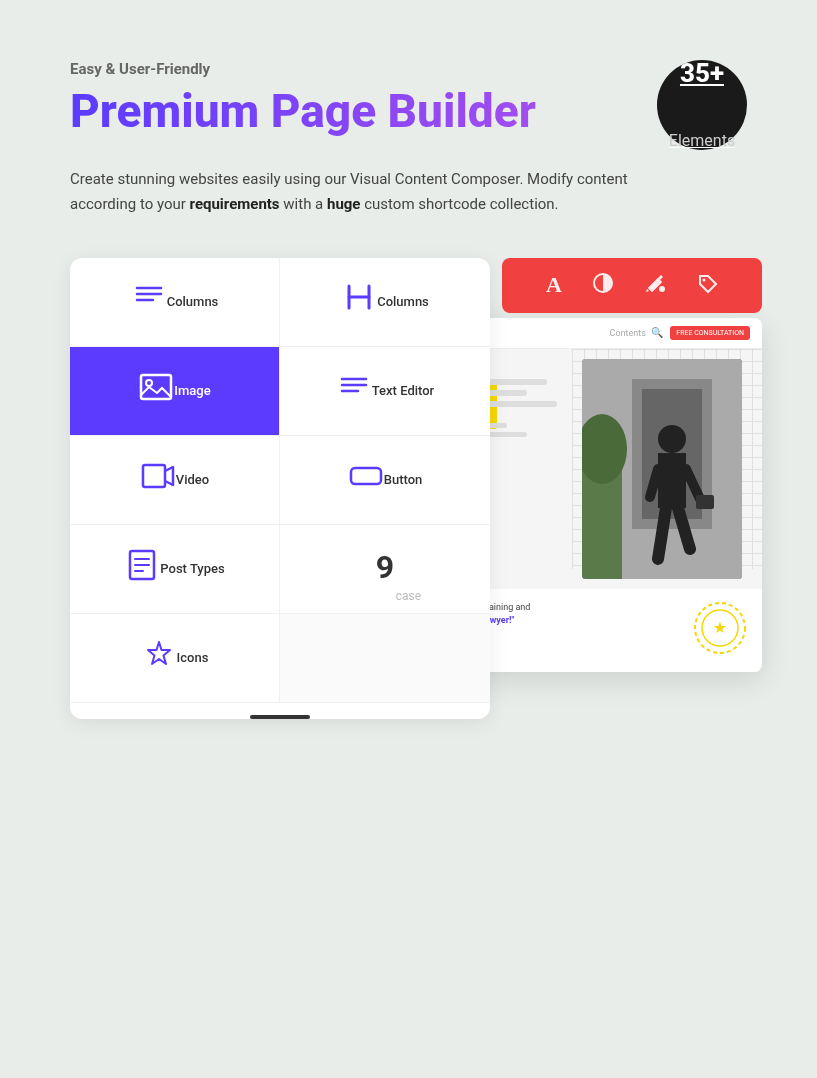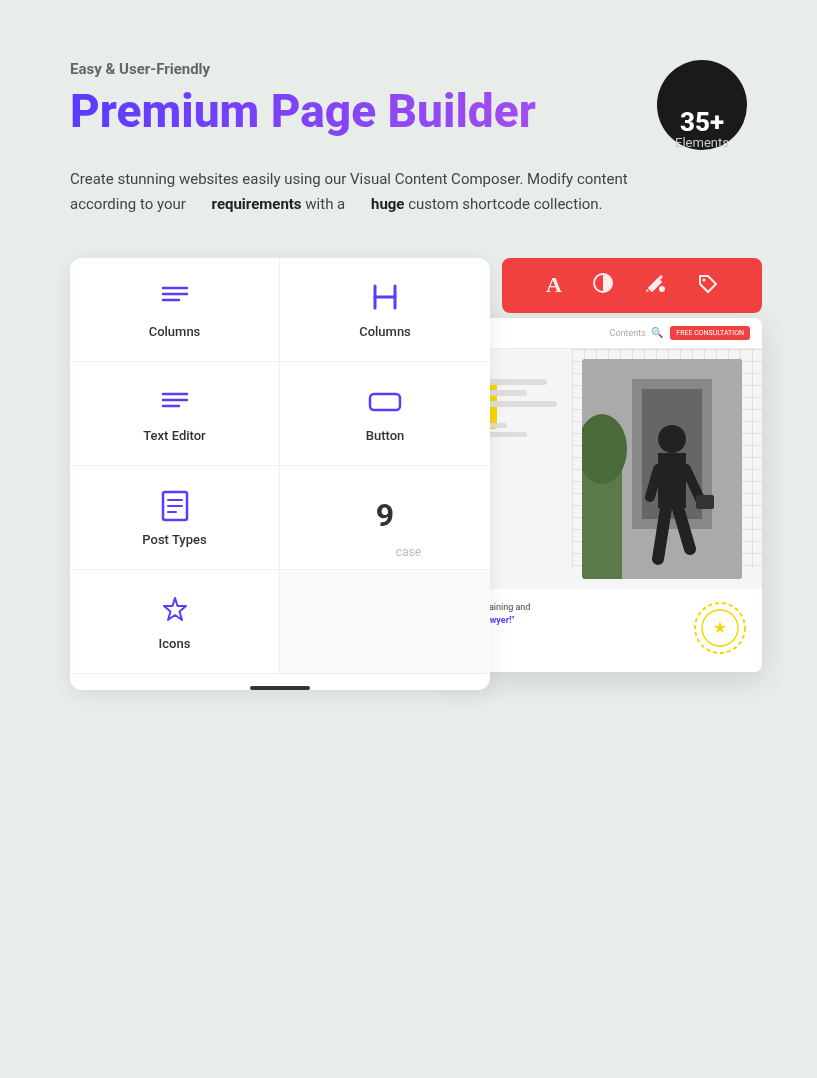--- a/index.html
+++ b/index.html
@@ -49,48 +49,48 @@
       position: absolute;
       top: 0;
       right: 0;
       width: 90px;
       height: 90px;
       background: #1a1a1a;
       border-radius: 50%;
       display: flex;
       flex-direction: column;
       align-items: center;
-      justify-content: flex-end;
+      justify-content: space-between;
       color: white;
+      text-decoration: underline;
     }
 
     .badge-number {
       font-size: 26px;
       font-weight: 800;
       line-height: 1;
     }
 
     .badge-text {
-      font-size: 13px;
+      font-size: 16px;
       font-weight: 400;
       color: #ccc;
     }
 
     .description {
       font-size: 15px;
       color: #444;
       line-height: 1.7;
       margin-bottom: 40px;
       max-width: 580px;
     }
 
     .description strong {
       font-weight: 700;
       color: #222;
-      margin-left: 22px;
     }
 
     
     .content-area {
       position: relative;
       display: flex;
       gap: 0;
     }
 
     
@@ -104,21 +104,21 @@
       z-index: 2;
     }
 
     .elements-grid {
       display: grid;
       grid-template-columns: 1fr 1fr;
     }
 
     .element-cell {
       display: flex;
-      flex-direction: column;
+      flex-direction: row;
       align-items: center;
       justify-content: center;
       padding: 22px 3px;
       border-right: 1px solid #f0f0f0;
       border-bottom: 1px solid #f0f0f0;
       cursor: pointer;
       transition: background 0.2s;
     }
 
     .element-cell:nth-child(even) {
@@ -348,32 +348,51 @@
           <div class="element-icon">
             <svg width="28" height="32" viewBox="0 0 28 32" fill="none">
               <line x1="4" y1="4" x2="4" y2="26" stroke="#5c3bff" stroke-width="3" stroke-linecap="round"></line>
               <line x1="24" y1="4" x2="24" y2="26" stroke="#5c3bff" stroke-width="3" stroke-linecap="round"></line>
               <line x1="4" y1="15" x2="24" y2="15" stroke="#5c3bff" stroke-width="3" stroke-linecap="round"></line>
             </svg>
           </div>
           <span class="element-label">Columns</span>
         </div>
 
+        <div class="element-cell active">
+          <div class="element-icon">
+            <svg width="34" height="28" viewBox="0 0 34 28" fill="none">
+              <rect x="2" y="2" width="30" height="24" rx="2" stroke="white" stroke-width="2.5"></rect>
+              <circle cx="10" cy="10" r="3" stroke="white" stroke-width="2"></circle>
+              <polyline points="2,22 10,14 18,20 23,15 32,24" stroke="white" stroke-width="2" fill="none"></polyline>
+            </svg>
+          </div>
+          <span class="element-label">Image</span>
+        </div>
 
         <div class="element-cell">
           <div class="element-icon">
             <svg width="32" height="28" viewBox="0 0 32 28" fill="none">
               <line x1="4" y1="6" x2="28" y2="6" stroke="#5c3bff" stroke-width="2.5" stroke-linecap="round"></line>
               <line x1="4" y1="12" x2="28" y2="12" stroke="#5c3bff" stroke-width="2.5" stroke-linecap="round"></line>
               <line x1="4" y1="18" x2="20" y2="18" stroke="#5c3bff" stroke-width="2.5" stroke-linecap="round"></line>
             </svg>
           </div>
           <span class="element-label">Text Editor</span>
         </div>
 
+        <div class="element-cell">
+          <div class="element-icon">
+            <svg width="34" height="26" viewBox="0 0 34 26" fill="none">
+              <rect x="2" y="2" width="22" height="22" rx="2" stroke="#5c3bff" stroke-width="2.5"></rect>
+              <polyline points="24,8 32,4 32,22 24,18" stroke="#5c3bff" stroke-width="2.5" stroke-linejoin="round" fill="none"></polyline>
+            </svg>
+          </div>
+          <span class="element-label">Video</span>
+        </div>
 
         <div class="element-cell">
           <div class="element-icon">
             <svg width="34" height="20" viewBox="0 0 34 20" fill="none">
               <rect x="2" y="2" width="30" height="16" rx="4" stroke="#5c3bff" stroke-width="2.5"></rect>
             </svg>
           </div>
           <span class="element-label">Button</span>
         </div>
 

